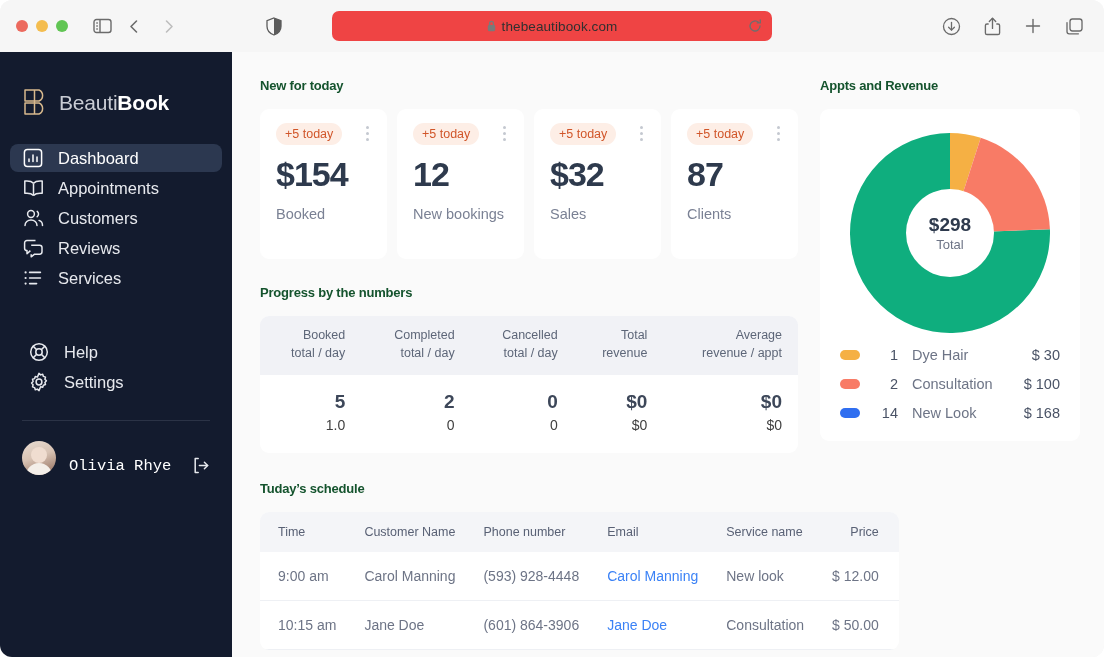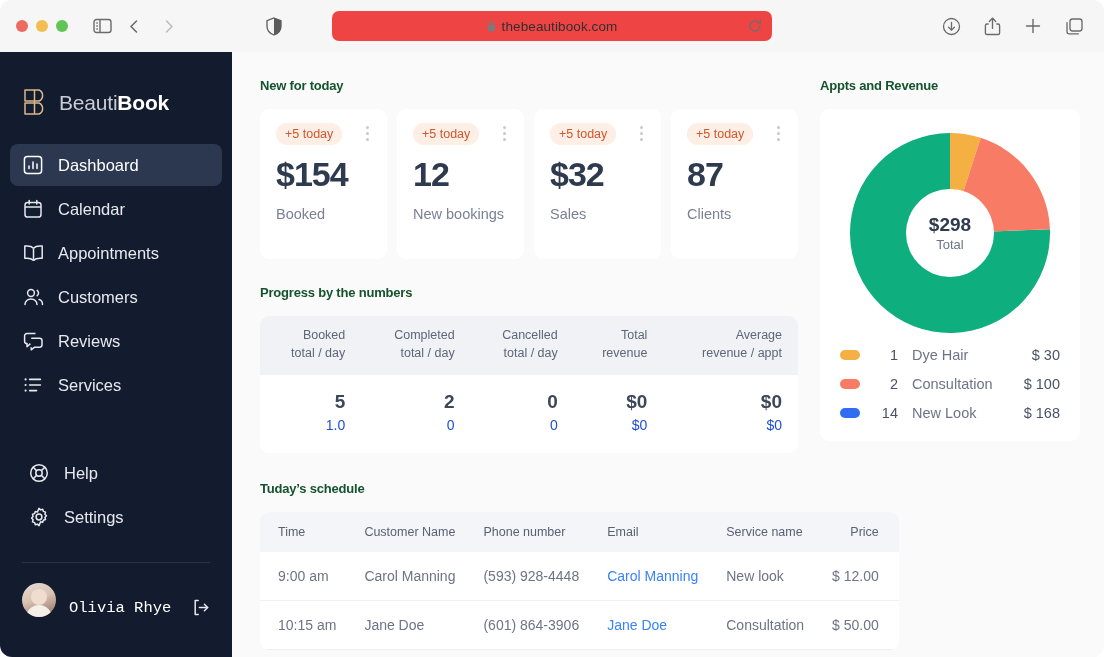--- a/index.html
+++ b/index.html
@@ -81,21 +81,21 @@
     height: 74px;
   }
   .brand-mark { width: 26px; height: 30px; flex: 0 0 26px; }
   .brand-text { font-size: 21px; letter-spacing: -0.2px; }
   .brand-text .light { color: #c9ccd4; font-weight: 400; }
   .brand-text .bold { color: #ffffff; font-weight: 700; }
 
   .nav { padding: 18px 10px 0 10px; display: flex; flex-direction: column; gap: 2px; }
   .nav-item {
     display: flex; align-items: center; gap: 14px;
-    height: 42px; padding: 0 12px;
+    height: 28px; padding: 0 12px;
     border-radius: 8px;
     color: #e7e9ee;
     font-size: 16.5px;
     cursor: pointer;
   }
   .nav-item .ico { width: 22px; height: 22px; flex: 0 0 22px; display:flex; align-items:center; justify-content:center; }
   .nav-item.active { background: #2c3850; color: #ffffff; }
 
   .nav-bottom { margin-top: 28px; padding-left: 16px; }
 
@@ -189,21 +189,21 @@
     padding: 11px 16px 12px 8px;
     line-height: 1.42;
     vertical-align: top;
   }
   .ptable td {
     text-align: right;
     padding: 16px 16px 20px 8px;
     vertical-align: top;
   }
   .pnum { font-size: 19px; font-weight: 700; color: #3d4759; }
-  .psub { font-size: 14px; color: #1d4ed8; margin-top: 4px; }
+  .psub { font-size: 14px; color: #404040; margin-top: 4px; }
 
   
   .schedule-wrap { margin-top: 28px; }
   .stable { width: 100%; border-collapse: collapse; background: #fff; border-radius: 9px; overflow: hidden; }
   .stable thead th {
     background: #f4f5f8;
     font-size: 12.5px; font-weight: 400; color: #596175;
     text-align: left;
     padding: 13px 10px 13px 18px;
     white-space: nowrap;
@@ -342,31 +342,20 @@
             <svg width="20" height="20" viewBox="0 0 20 20" fill="none" stroke="currentColor" stroke-width="1.5">
               <rect x="1.4" y="1.4" width="17.2" height="17.2" rx="3"></rect>
               <line x1="6" y1="13.5" x2="6" y2="11" stroke-linecap="round"></line>
               <line x1="10" y1="13.5" x2="10" y2="7" stroke-linecap="round"></line>
               <line x1="14" y1="13.5" x2="14" y2="9" stroke-linecap="round"></line>
             </svg>
           </span>
           <span>Dashboard</span>
         </div>
 
-        <div class="nav-item">
-          <span class="ico">
-            <svg width="20" height="20" viewBox="0 0 20 20" fill="none" stroke="currentColor" stroke-width="1.5">
-              <rect x="2" y="3.5" width="16" height="14.5" rx="2.6"></rect>
-              <line x1="2" y1="8" x2="18" y2="8"></line>
-              <line x1="6.2" y1="1.6" x2="6.2" y2="5" stroke-linecap="round"></line>
-              <line x1="13.8" y1="1.6" x2="13.8" y2="5" stroke-linecap="round"></line>
-            </svg>
-          </span>
-          <span>Calendar</span>
-        </div>
 
         <div class="nav-item">
           <span class="ico">
             <svg width="21" height="20" viewBox="0 0 21 20" fill="none" stroke="currentColor" stroke-width="1.5" stroke-linejoin="round">
               <path d="M10.5 5.2C9 3.6 6.7 3 4 3H1.8v12.3H4c2.7 0 5 .7 6.5 2.2"></path>
               <path d="M10.5 5.2C12 3.6 14.3 3 17 3h2.2v12.3H17c-2.7 0-5 .7-6.5 2.2"></path>
               <line x1="10.5" y1="5.2" x2="10.5" y2="17.5"></line>
             </svg>
           </span>
           <span>Appointments</span>

